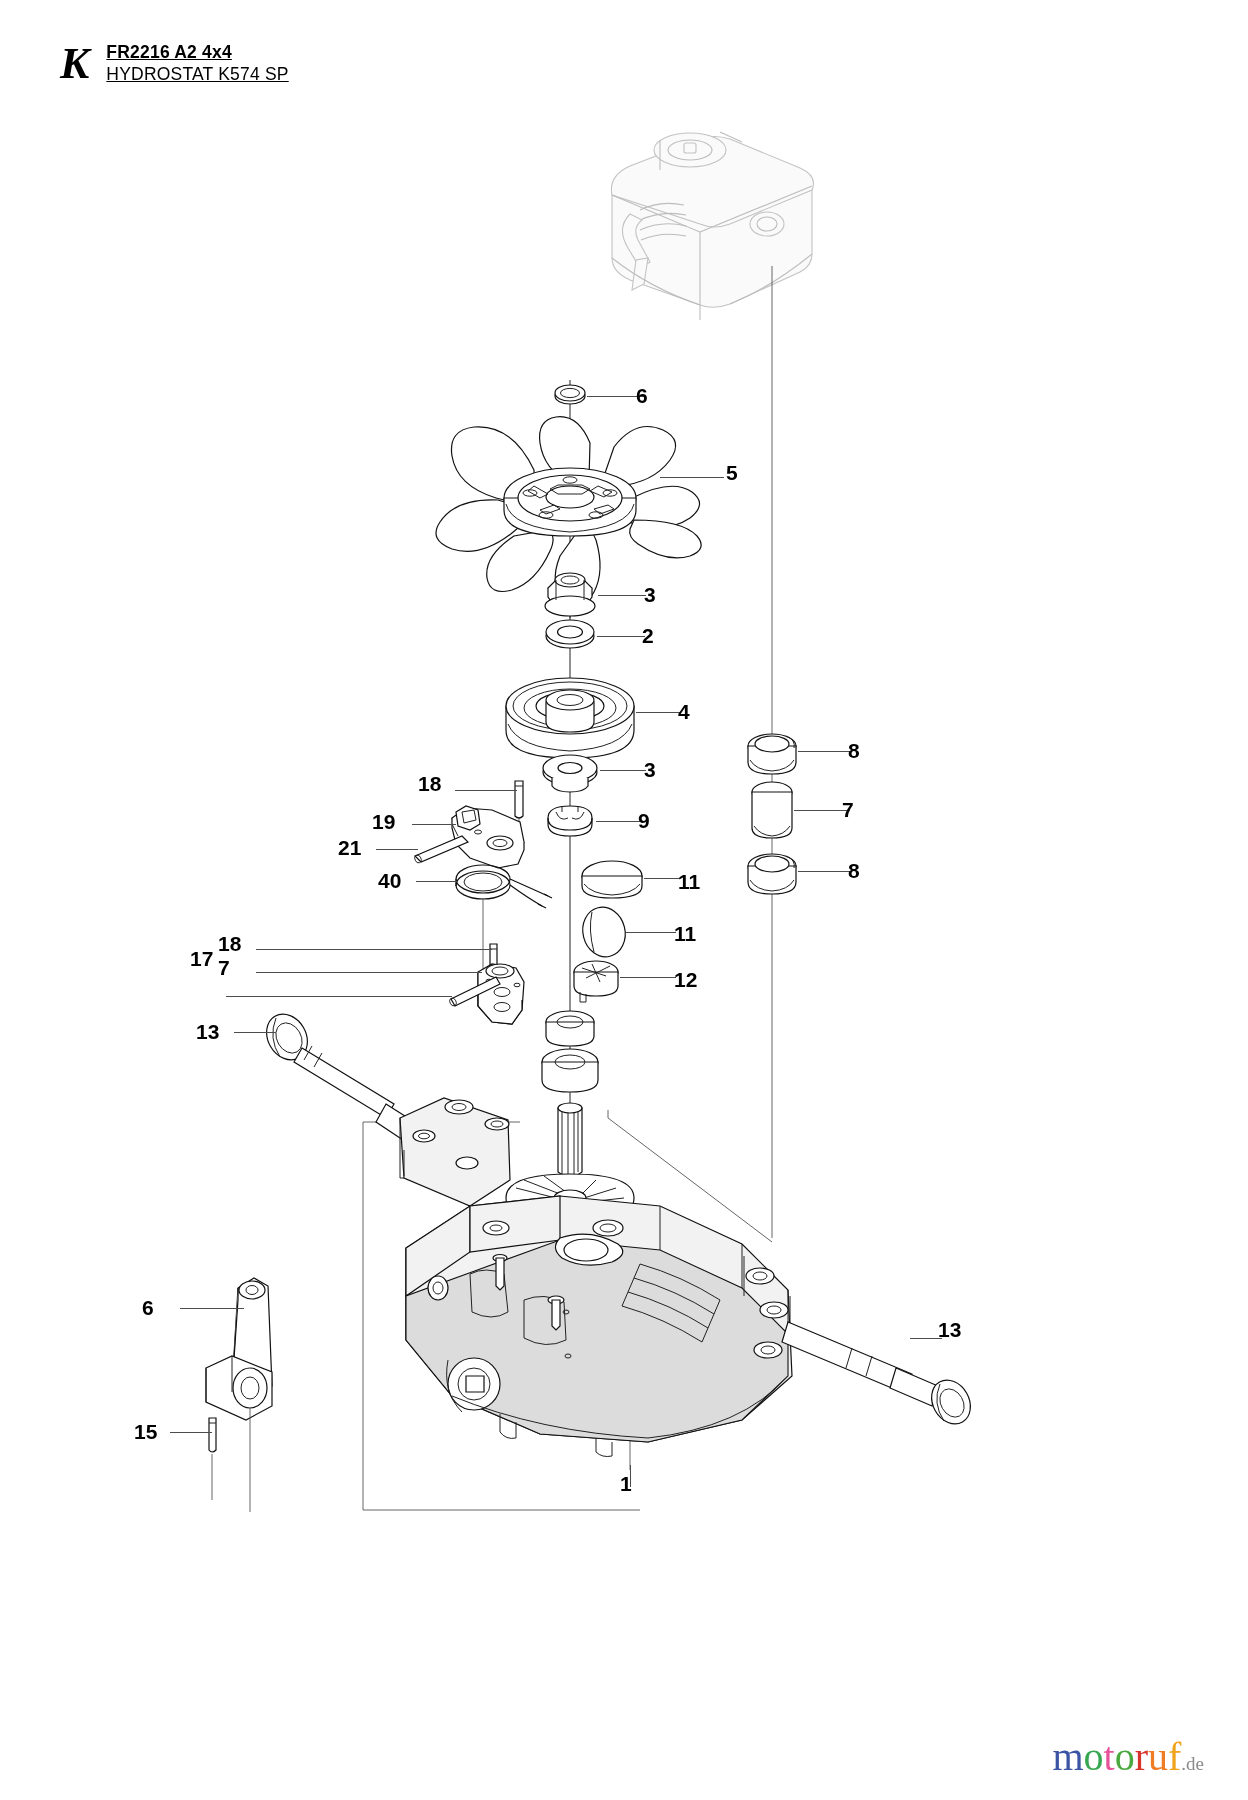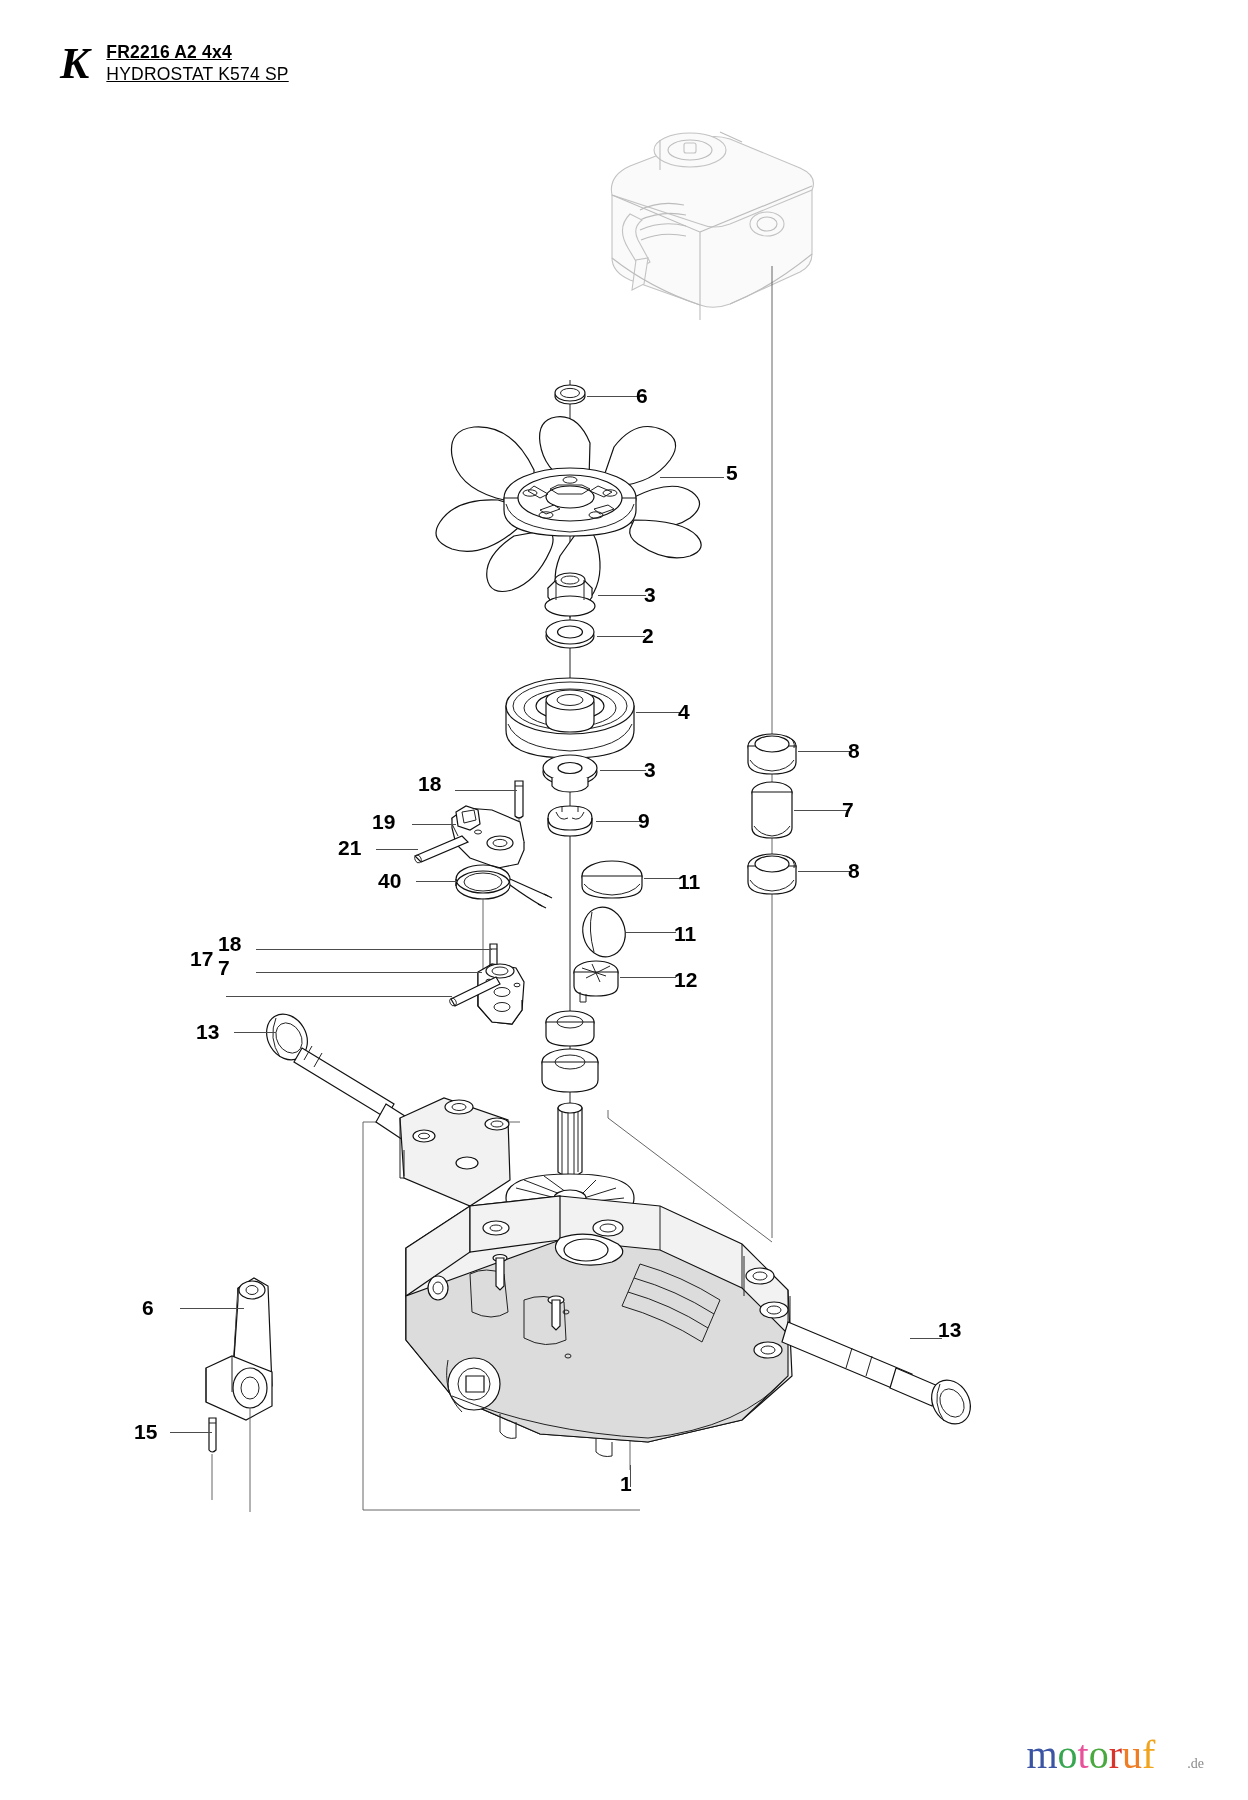--- a/index.html
+++ b/index.html
@@ -42,21 +42,21 @@
   .ghost-f{fill:#fafafa;stroke:#c0c0c0;stroke-width:1.1;}
   .hair{fill:none;stroke:#555;stroke-width:0.9;}
 
   
   .wm{
     position:absolute;right:44px;bottom:16px;
     font-family:"Liberation Serif", serif;
     font-size:40px;line-height:40px;font-weight:normal;white-space:nowrap;
   }
   .wm span{display:inline-block;}
-  .wm .suffix{font-size:14px;color:#8a8a8a;vertical-align:baseline;margin-left:32px;}
+  .wm .suffix{font-size:19px;color:#8a8a8a;vertical-align:baseline;}
 </style>
 </head>
 <body>
 
 <div id="page">
 
   <div class="hdr">
     <div class="hdr-letter">K</div>
     <div class="hdr-titles">
       <div class="hdr-line1">FR2216 A2 4x4</div>

